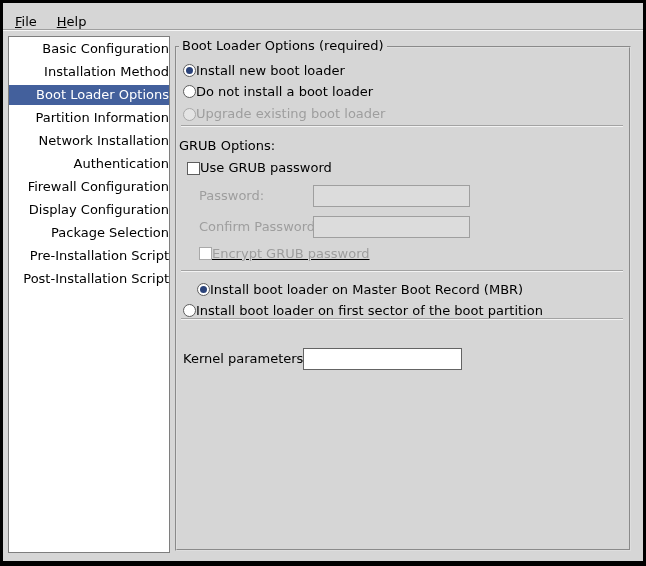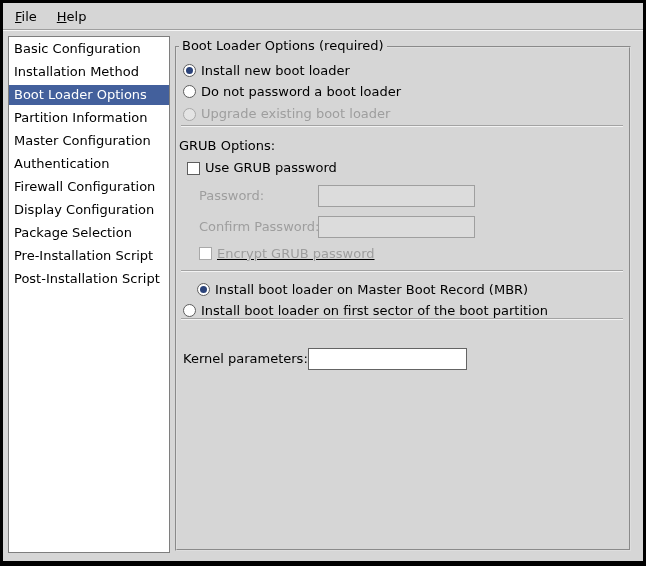--- a/index.html
+++ b/index.html
@@ -12,48 +12,48 @@
     border:3px solid #000; border-bottom-width:5px;
   }
 
   
   .menubar {
     position:absolute; left:0; top:0; right:0; height:27px;
     display:flex; align-items:stretch;
     border-bottom:1px solid #9f9f9f; box-shadow:0 1px 0 #f6f6f6;
     padding-left:2px;
   }
-  .menu-item { display:flex; align-items:center; padding:0 10px; cursor:default; }
+  .menu-item { display:flex; align-items:flex-end; padding:0 10px; cursor:default; }
   .menu-item .mn { text-decoration:underline; }
 
   
   .sidebar {
     position:absolute; left:5px; top:33px; width:162px; height:517px;
     background:#fff; border:1px solid #7e7e7e;
-    padding-top:2px; overflow:hidden;
+    padding-top:2px; overflow:hidden;text-align:right;
   }
   .list-item {
     height:20px; line-height:20px; margin-bottom:3px;
     padding-left:5px; white-space:nowrap; cursor:default;
   }
   .list-item.selected {
     background:var(--selection-bg,#43609c); color:var(--selection-fg,#fff);
   }
 
   
   .frame {
     position:absolute; left:172px; top:43px; width:456px; height:505px;
     border:2px groove #dedede;
   }
   .frame-title {
     position:absolute; top:-10px; left:2px;
     background:var(--window-bg,#d6d6d6); padding:0 3px; white-space:nowrap;
   }
   .row {
-    position:absolute; display:flex; align-items:center; gap:5px;
+    position:absolute; display:flex; align-items:center; 
     height:16px; white-space:nowrap;
   }
   .sep {
     position:absolute; left:4px; right:6px; height:2px;
     border-top:1px solid #a3a3a3; border-bottom:1px solid #f3f3f3;
   }
 
   .radio {
     width:13px; height:13px; flex:0 0 13px; border-radius:50%;
     border:1px solid #5e5e5e; background:#fff;
@@ -95,39 +95,39 @@
     <div class="menu-item">
       <span><span class="mn">H</span><span>elp</span></span>
     </div>
   </div>
 
   <div class="sidebar">
     <div class="list-item">Basic Configuration</div>
     <div class="list-item">Installation Method</div>
     <div class="list-item selected">Boot Loader Options</div>
     <div class="list-item">Partition Information</div>
-    <div class="list-item">Master Configuration</div>
+    <div class="list-item">Network Installation</div>
     <div class="list-item">Authentication</div>
     <div class="list-item">Firewall Configuration</div>
     <div class="list-item">Display Configuration</div>
     <div class="list-item">Package Selection</div>
     <div class="list-item">Pre-Installation Script</div>
     <div class="list-item">Post-Installation Script</div>
   </div>
 
   <div class="frame">
     <span class="frame-title">Boot Loader Options (required)</span>
 
     <div class="row" style="top:14px; left:6px;">
       <span class="radio checked"></span>
       <span>Install new boot loader</span>
     </div>
     <div class="row" style="top:35px; left:6px;">
       <span class="radio"></span>
-      <span>Do not password a boot loader</span>
+      <span>Do not install a boot loader</span>
     </div>
     <div class="row" style="top:57px; left:6px;align-items:flex-end;">
       <span class="radio disabled"></span>
       <span class="disabled-text">Upgrade existing boot loader</span>
     </div>
 
     <div class="sep" style="top:77px;"></div>
 
     <div class="row" style="top:89px; left:2px;">
       <span>GRUB Options:</span>

